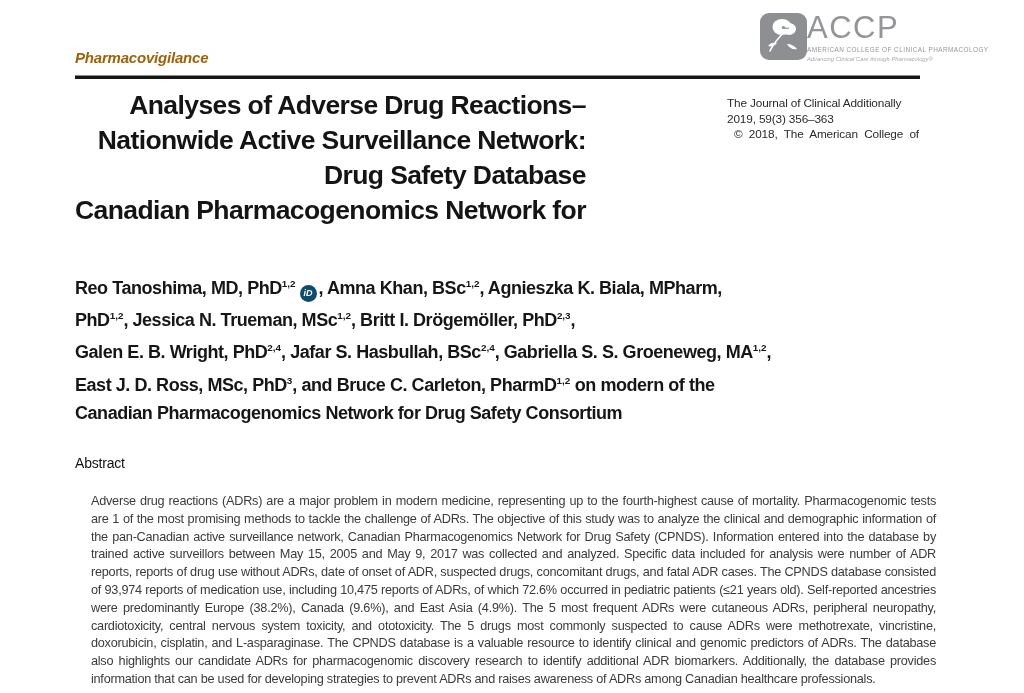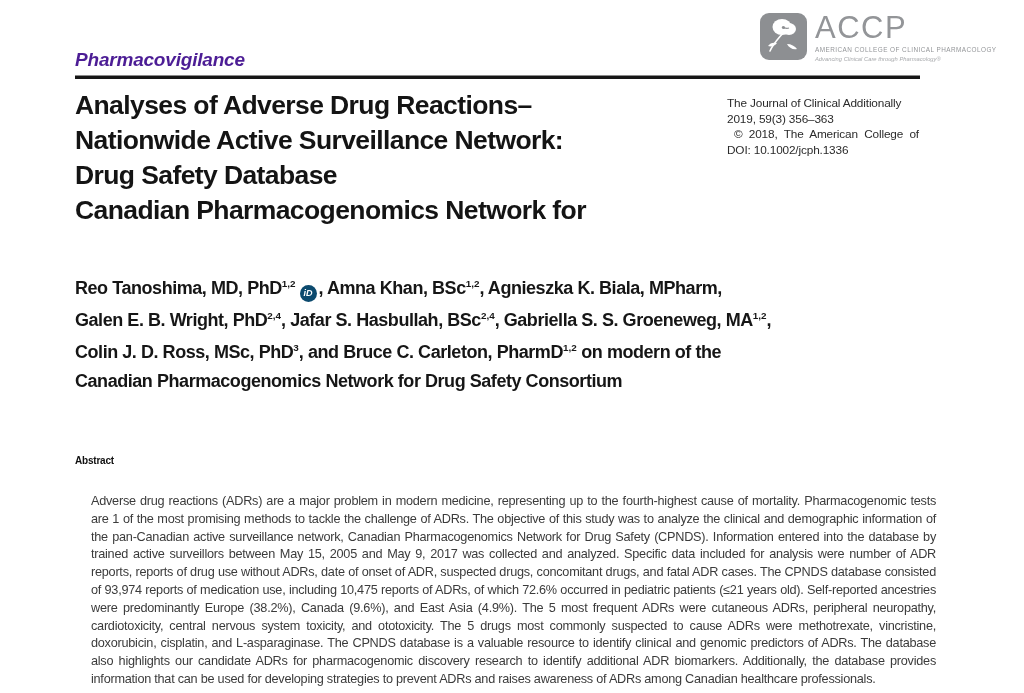--- a/index.html
+++ b/index.html
@@ -9,57 +9,57 @@
     font-family: "Liberation Sans", sans-serif;
     color: #1c1c1c;
     overflow: hidden;
     position: relative;
   }
   .page { position: absolute; inset: 0; }
 
   
   .kicker {
     position: absolute; left: 75px; top: 49px;
-    font-size: 19px; font-style: italic; font-weight: 700;
-    letter-spacing: -0.2px; color: #4c1d95;
+    font-size: 15px; font-style: italic; font-weight: 700;
+    letter-spacing: -0.2px; color: #a16207;
   }
 
   
   .top-rule {
     position: absolute; left: 75px; top: 75px; width: 845px; height: 0;
     border-top: 1px solid #8a8a8a; border-bottom: 3px solid #161616;
   }
 
   
   .logo { position: absolute; left: 760px; top: 13px; display: flex; align-items: flex-start; }
   .logo-mark {
     width: 47px; height: 47px; border-radius: 9px;
     background: #8d8f92; flex: 0 0 auto;
   }
-  .logo-text { margin-left: 8px; }
+  .logo-text { margin-left: 0; }
   .logo-acronym {
     font-size: 31px; line-height: 30px; color: #939598;
     letter-spacing: 1.5px; font-weight: 400;
   }
   .logo-subtitle {
     font-size: 6.4px; color: #939598; letter-spacing: 0.45px;
     margin-top: 3px; white-space: nowrap;
   }
   .logo-tagline {
     font-size: 5.8px; font-style: italic; color: #a7a9ac;
     margin-top: 2.5px; white-space: nowrap;
   }
 
   
   .title {
     position: absolute; left: 75px; top: 88px;
     font-size: 26.5px; font-weight: 700; line-height: 35px;
     letter-spacing: -0.6px; color: #141414;
   }
-  .title div { white-space: nowrap; }
+  .title div { white-space: nowrap; text-align: right; }
 
   
   .journal {
     position: absolute; left: 727px; top: 96px; width: 192px;
     font-size: 11.8px; line-height: 15.6px; color: #2b2b2b;
     letter-spacing: -0.15px;
   }
   .journal div { white-space: nowrap; }
   .journal .spread { word-spacing: 3.2px; text-align: right; }
 
@@ -74,21 +74,21 @@
   .orcid-icon {
     display: inline-block; width: 17px; height: 17px; border-radius: 50%;
     background: #0c4a6e; color: #ffffff; font-size: 9px; font-weight: 700;
     text-align: center; line-height: 17px; letter-spacing: 0;
     margin: 0 2px 0 4px; vertical-align: -2px; font-style: italic;
   }
 
   
   .abstract-heading {
     position: absolute; left: 75px; top: 455px;
-    font-size: 10px; font-weight: 700; color: #111; letter-spacing: -0.2px;
+    font-size: 14px; font-weight: 400; color: #111; letter-spacing: -0.2px;
   }
   .abstract-text {
     position: absolute; left: 75px; top: 477px; width: 845px;
     font-size: 12.7px; line-height: 17.8px; color: #3b3b3b;
     text-align: justify; letter-spacing: -0.25px; margin: 16px;
   }
 </style>
 </head>
 <body>
 
@@ -125,26 +125,26 @@
     <div>Analyses of Adverse Drug Reactions–</div>
     <div>Nationwide Active Surveillance Network:</div>
     <div>Drug Safety Database</div>
     <div>Canadian Pharmacogenomics Network for</div>
   </h1>
 
   <div class="journal">
     <div>The Journal of Clinical Additionally</div>
     <div>2019, 59(3) 356–363</div>
     <div class="spread">© 2018, The American College of</div>
-    <div>DOI: 10.1002/jcph.1336</div>
   </div>
 
   <div class="authors">
     <div class="aline"><span>Reo Tanoshima, MD, PhD</span><sup>1,2</sup><span class="orcid-icon">iD</span><span>, Amna Khan, BSc</span><sup>1,2</sup><span>, Agnieszka K. Biala, MPharm,</span></div>
+    <div class="aline"><span>PhD</span><sup>1,2</sup><span>, Jessica N. Trueman, MSc</span><sup>1,2</sup><span>, Britt I. Drögemöller, PhD</span><sup>2,3</sup><span>,</span></div>
     <div class="aline"><span>Galen E. B. Wright, PhD</span><sup>2,4</sup><span>, Jafar S. Hasbullah, BSc</span><sup>2,4</sup><span>, Gabriella S. S. Groeneweg, MA</span><sup>1,2</sup><span>,</span></div>
-    <div class="aline"><span>Colin J. D. Ross, MSc, PhD</span><sup>3</sup><span>, and Bruce C. Carleton, PharmD</span><sup>1,2</sup><span> on modern of the</span></div>
+    <div class="aline"><span>East J. D. Ross, MSc, PhD</span><sup>3</sup><span>, and Bruce C. Carleton, PharmD</span><sup>1,2</sup><span> on modern of the</span></div>
     <div class="aline"><span>Canadian Pharmacogenomics Network for Drug Safety Consortium</span></div>
   </div>
 
   <div class="abstract-heading">Abstract</div>
   <p class="abstract-text">Adverse drug reactions (ADRs) are a major problem in modern medicine, representing up to the fourth-highest cause of mortality. Pharmacogenomic tests are 1 of the most promising methods to tackle the challenge of ADRs. The objective of this study was to analyze the clinical and demographic information of the pan-Canadian active surveillance network, Canadian Pharmacogenomics Network for Drug Safety (CPNDS). Information entered into the database by trained active surveillors between May 15, 2005 and May 9, 2017 was collected and analyzed. Specific data included for analysis were number of ADR reports, reports of drug use without ADRs, date of onset of ADR, suspected drugs, concomitant drugs, and fatal ADR cases. The CPNDS database consisted of 93,974 reports of medication use, including 10,475 reports of ADRs, of which 72.6% occurred in pediatric patients (≤21 years old). Self-reported ancestries were predominantly Europe (38.2%), Canada (9.6%), and East Asia (4.9%). The 5 most frequent ADRs were cutaneous ADRs, peripheral neuropathy, cardiotoxicity, central nervous system toxicity, and ototoxicity. The 5 drugs most commonly suspected to cause ADRs were methotrexate, vincristine, doxorubicin, cisplatin, and L-asparaginase. The CPNDS database is a valuable resource to identify clinical and genomic predictors of ADRs. The database also highlights our candidate ADRs for pharmacogenomic discovery research to identify additional ADR biomarkers. Additionally, the database provides information that can be used for developing strategies to prevent ADRs and raises awareness of ADRs among Canadian healthcare professionals.</p>
 
 </div>
 
 </body></html>

